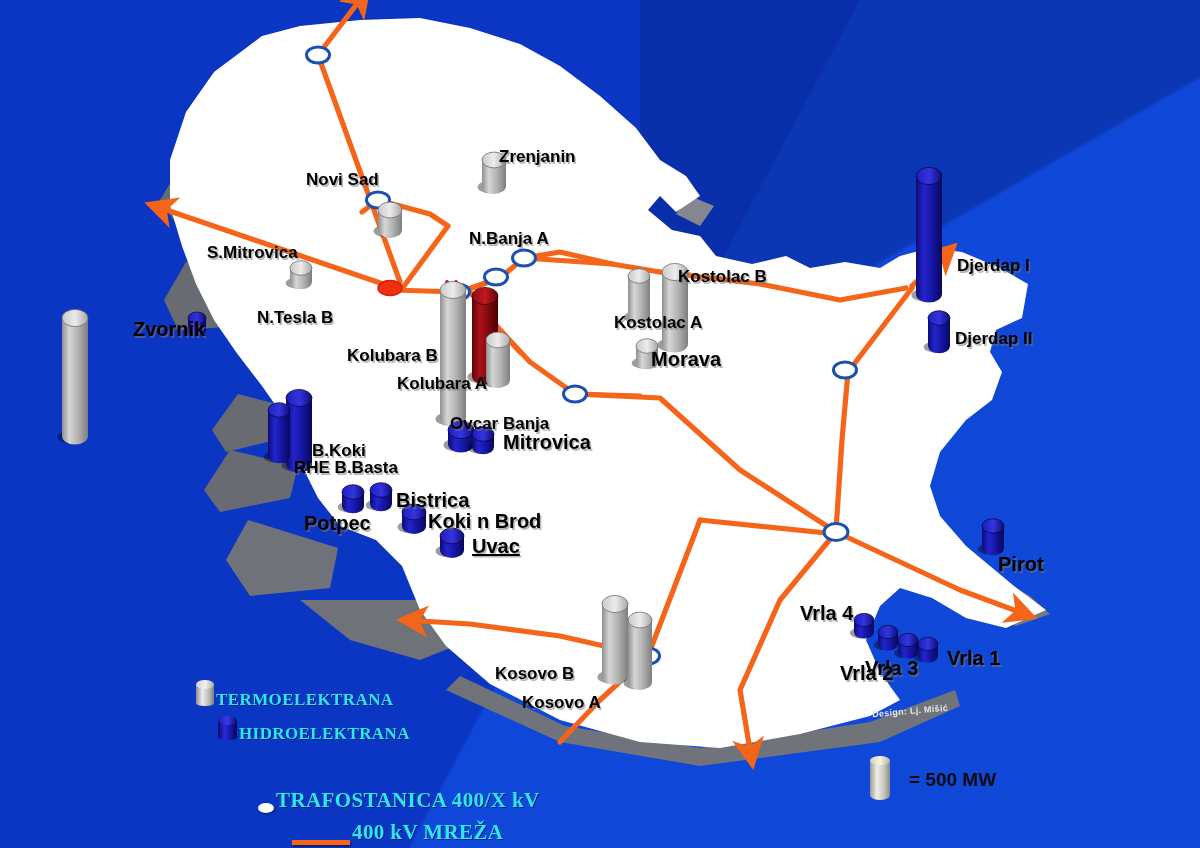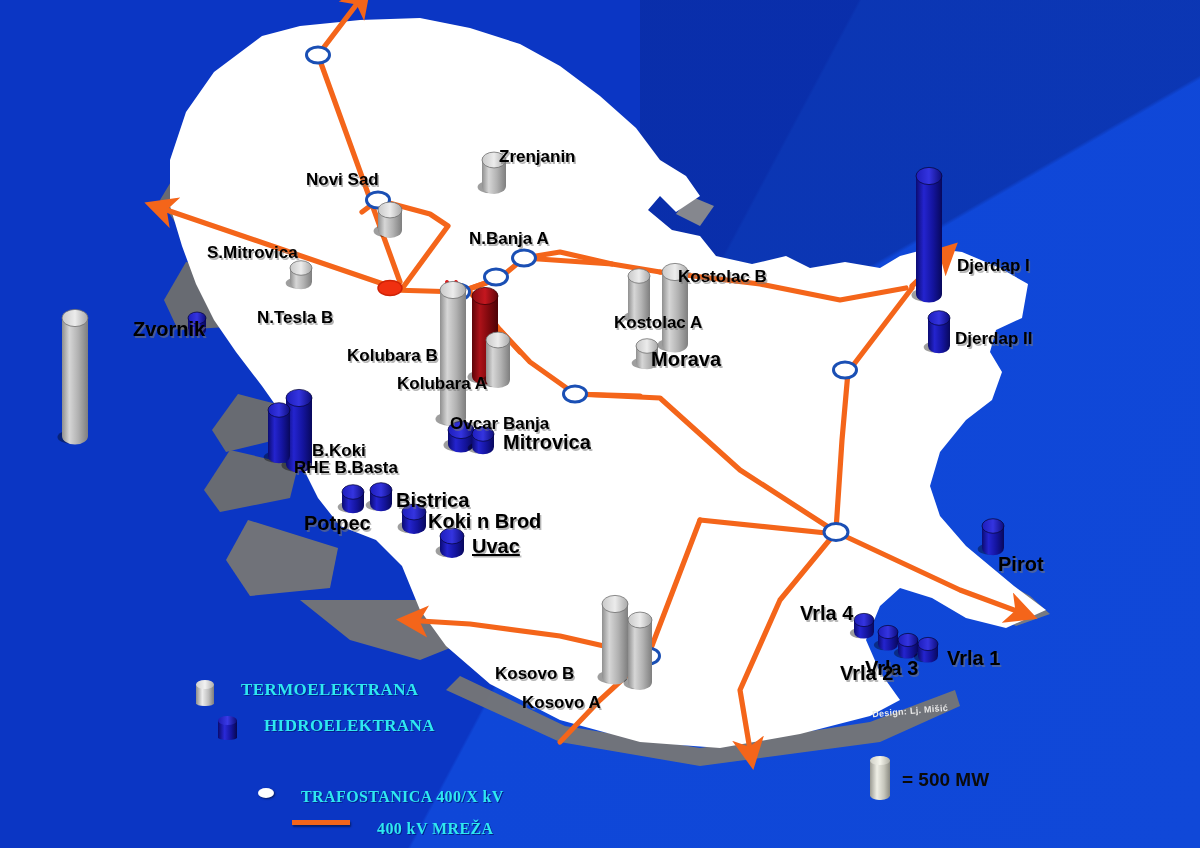--- a/index.html
+++ b/index.html
@@ -37,33 +37,33 @@
     text-shadow:1.5px 1.5px 0 rgba(120,120,120,.55);
     white-space:nowrap;
   }
   .plabel.sm{font-size:20px;}
   .credit{
     position:absolute;font-size:9px;font-weight:bold;color:#e8e8e8;
     transform:rotate(-5deg);white-space:nowrap;letter-spacing:.3px;
   }
   
   #legend{position:absolute;left:196px;top:676px;width:420px;height:140px;}
-  .lg-row{position:absolute;display:flex;align-items:flex-start;gap:27px;white-space:nowrap;}
+  .lg-row{position:absolute;display:flex;align-items:flex-end;gap:2px;white-space:nowrap;}
   .lg-text{
     font-family:"Liberation Serif", serif;font-weight:bold;font-size:17px;
     color:#2ee8f0;text-shadow:1px 1px 0 #05208a;letter-spacing:.4px;
   }
-  .lg-text.small{font-size:16px;}
+  .lg-text.small{font-size:21px;}
   
   .cyl{position:relative;display:inline-block;}
   .cyl .body{position:absolute;left:0;top:4px;width:100%;height:calc(100% - 8px);border-radius:0 0 45% 45%/0 0 12% 12%;}
   .cyl .top{position:absolute;left:0;top:0;width:100%;height:9px;border-radius:50%;}
   .cyl .shadow{position:absolute;left:-4px;top:5px;width:100%;height:100%;background:rgba(0,0,0,.45);border-radius:6px;z-index:-1;}
 
-  .scale{position:absolute;display:flex;align-items:center;gap:12px;}
+  .scale{position:absolute;display:flex;align-items:center;gap:19px;}
   .scale-text{font-weight:bold;font-size:19px;color:#0b0b0b;font-family:"Liberation Sans",sans-serif;}
 
   .sub-dot{width:16px;height:10px;border-radius:50%;background:#fff;box-shadow:1px 1px 2px rgba(0,0,0,.5);}
   .lg-line{width:58px;height:5px;background:#f4651a;box-shadow:1px 2px 2px rgba(0,0,0,.45);}
 </style>
 </head>
 <body>
 
 <div id="root">
 

